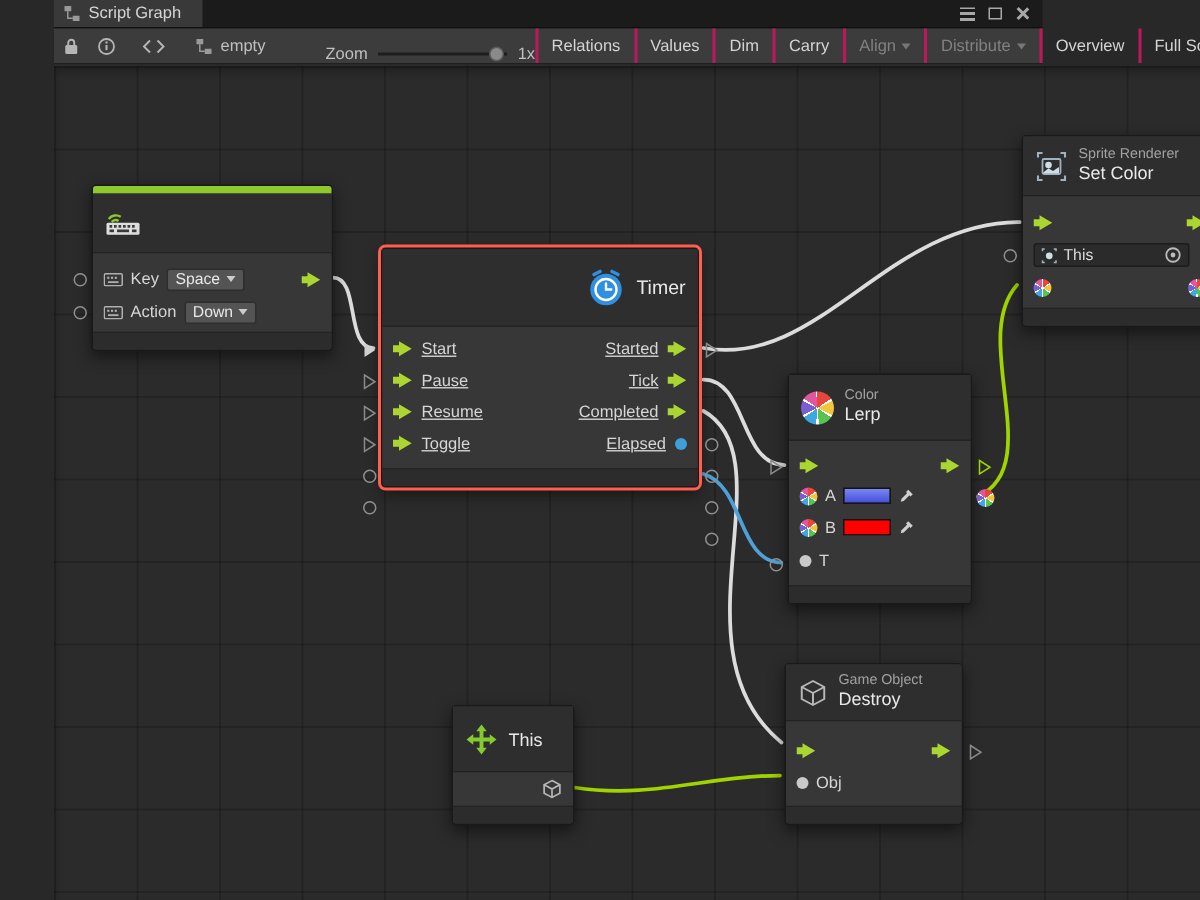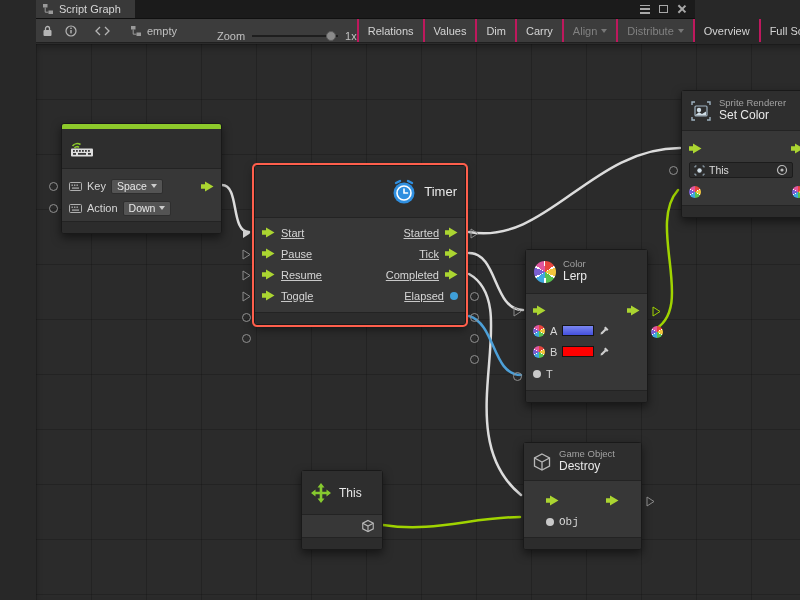--- a/index.html
+++ b/index.html
@@ -440,21 +440,21 @@
       <div class="nhead" style="height:38px;">
         <svg width="20" height="20" viewBox="0 0 20 20">
           <path d="M10 2 L17.5 6 V14 L10 18 L2.5 14 V6 Z" fill="none" stroke="#b8b8b8" stroke-width="1.3"></path>
           <path d="M2.5 6 L10 10 L17.5 6 M10 10 V18" fill="none" stroke="#b8b8b8" stroke-width="1.3"></path>
         </svg>
         <div class="ntitles">
           <div class="nsub">Game Object</div>
           <div class="ntitle">Destroy</div>
         </div>
       </div>
-      <div class="nbody" style="padding:8px 15px 4px;font-family:Liberation Mono, monospace;">
+      <div class="nbody" style="padding:8px 0 4px;">
         <div class="row" style="height:22px;">
           <svg width="13" height="11" viewBox="0 0 13 11">
               <path d="M0 3.2 H4 V0.5 L12.5 5.5 L4 10.5 V7.8 H0 Z" fill="#abd531"></path>
             </svg>
           <svg class="ml-auto" width="13" height="11" viewBox="0 0 13 11">
               <path d="M0 3.2 H4 V0.5 L12.5 5.5 L4 10.5 V7.8 H0 Z" fill="#abd531"></path>
             </svg>
         </div>
         <div class="row" style="height:22px;">
           <div class="vdot gray"></div>

